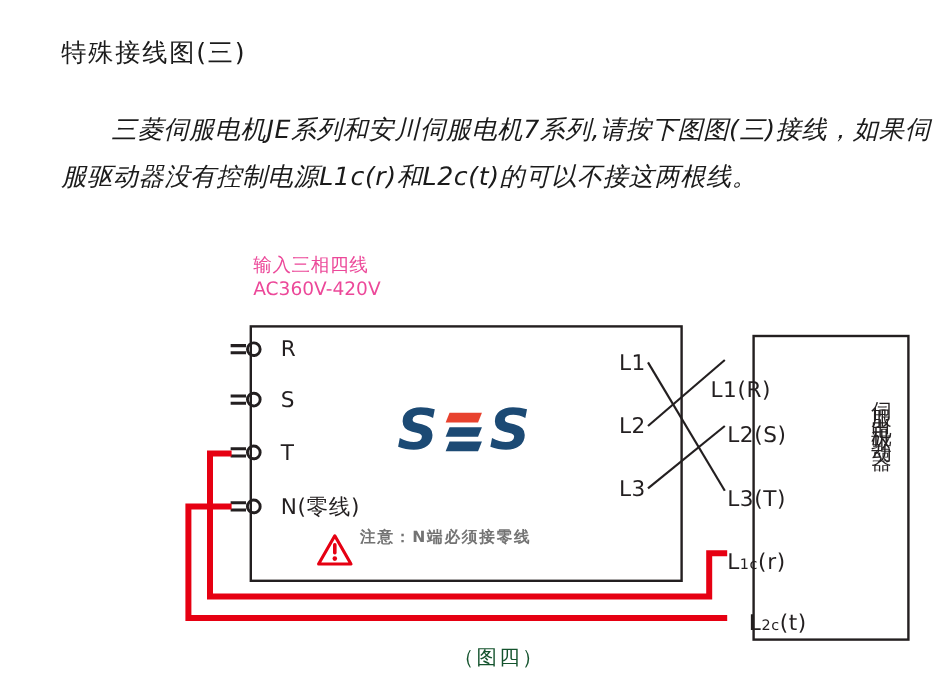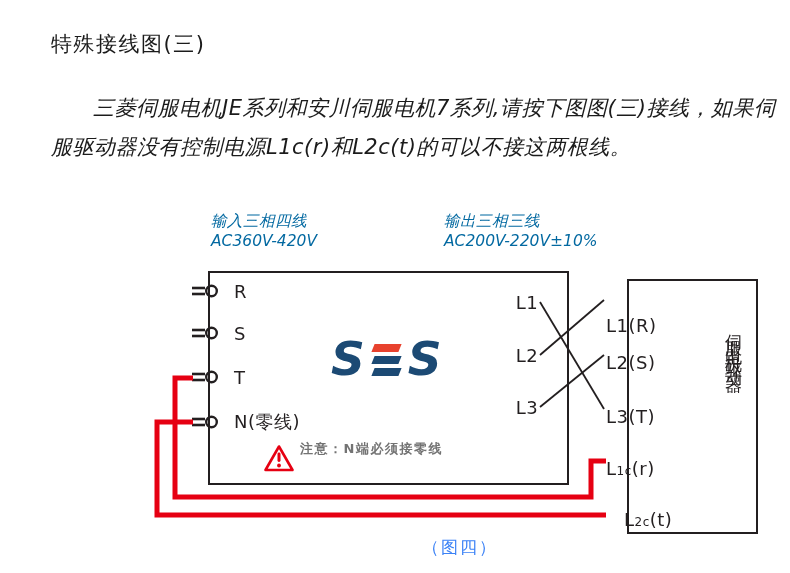--- a/index.html
+++ b/index.html
@@ -8,21 +8,21 @@
     font-family:"DejaVu Sans","Liberation Sans",sans-serif;color:#231f20;
   }
   .abs{position:absolute;margin-left:24px;}
   .page-title{
     left:27px;top:30px;font-size:21px;font-weight:500;letter-spacing:1.5px;color:#1b1b1b;
   }
   .intro{
     left:27px;top:89px;width:744px;font-size:21px;line-height:39px;
     text-indent:2em;color:#1b1b1b;letter-spacing:0.5px;font-style:italic;
   }
-  .io-label{font-size:15.5px;line-height:19.5px;color:#0369a1;letter-spacing:0.5px;font-style:italic;}
+  .io-label{font-size:15.5px;line-height:19.5px;color:#ec4899;letter-spacing:0.5px;}
   .io-label .v{letter-spacing:0;}
   .input-label{left:187px;top:212px;}
   .output-label{left:420px;top:212px;}
 
   .box{border:2px solid #231f20;background:#ffffff;z-index:1;}
   .power-box{left:184px;top:271px;width:357px;height:210px;}
   .drive-box{left:603px;top:279px;width:127px;height:251px;}
 
   .trow{position:absolute;display:flex;align-items:center;height:20px;z-index:2;}
   .trow .tlabel{font-size:18px;letter-spacing:0.5px;white-space:nowrap;}
@@ -45,43 +45,39 @@
   .warning-text{color:#737373;}
   .warning-cn{font-size:13px;font-weight:bold;letter-spacing:1.5px;line-height:15px;}
   .warning-en{font-size:12.5px;line-height:15px;margin-top:1px;letter-spacing:0.2px;}
   .warning-tri{margin-top:3px;}
 
   .side-label{
     left:699px;top:321px;height:172px;writing-mode:vertical-rl;text-orientation:upright;
     font-size:17px;letter-spacing:7px;color:#231f20;z-index:2;
   }
   .caption{
-    left:354px;top:536px;width:120px;text-align:right;font-size:17px;color:#3b82f6;
+    left:354px;top:536px;width:120px;text-align:left;font-size:17px;color:#14532d;
     font-family:"DejaVu Serif","Liberation Serif",serif;letter-spacing:2px;
   }
   svg.overlay{position:absolute;left:0;top:0;z-index:3;pointer-events:none;}
 </style>
 </head>
 <body>
 
 <div class="page">
 
   <div class="abs page-title">特殊接线图(三)</div>
 
   <div class="abs intro">三菱伺服电机JE系列和安川伺服电机7系列,请按下图图(三)接线，如果伺服驱动器没有控制电源L1c(r)和L2c(t)的可以不接这两根线。</div>
 
   <div class="abs io-label input-label">
     <div>输入三相四线</div>
     <div class="v">AC360V-420V</div>
   </div>
 
-  <div class="abs io-label output-label">
-    <div>输出三相三线</div>
-    <div class="v">AC200V-220V±10%</div>
-  </div>
 
   <div class="abs box power-box"></div>
 
   <div class="trow gap14" style="left:192px;top:281px;">
     <svg class="term-svg" width="28" height="16" viewBox="0 0 28 16">
       <line x1="0" y1="5" x2="13" y2="5" stroke="#231f20" stroke-width="2.6"></line>
       <line x1="0" y1="11" x2="13" y2="11" stroke="#231f20" stroke-width="2.6"></line>
       <circle cx="19.5" cy="8" r="5.3" fill="none" stroke="#231f20" stroke-width="2.4"></circle>
     </svg>
     <span class="tlabel">R</span>
@@ -152,21 +148,21 @@
       <rect x="13.5" y="8.5" width="3" height="9.5" rx="1.4" fill="#e60012"></rect>
       <circle cx="15" cy="21.5" r="1.9" fill="#e60012"></circle>
     </svg>
     <div class="warning-text">
       <div class="warning-cn">注意：N端必须接零线</div>
     </div>
   </div>
 
   <div class="abs box drive-box"></div>
 
-  <div class="trow gap7" style="left:606px;top:290px;gap:25px;">
+  <div class="trow gap7" style="left:592px;top:290px;gap:25px;">
     <svg class="term-svg" width="28" height="16" viewBox="0 0 28 16">
       <line x1="0" y1="5" x2="13" y2="5" stroke="#231f20" stroke-width="2.6"></line>
       <line x1="0" y1="11" x2="13" y2="11" stroke="#231f20" stroke-width="2.6"></line>
       <circle cx="19.5" cy="8" r="5.3" fill="none" stroke="#231f20" stroke-width="2.4"></circle>
     </svg>
     <span class="tlabel"><span>L1</span><span class="sub"></span><span>(R)</span></span>
   </div>
   <div class="trow gap7" style="left:606px;top:345px;">
     <svg class="term-svg" width="28" height="16" viewBox="0 0 28 16">
       <line x1="0" y1="5" x2="13" y2="5" stroke="#231f20" stroke-width="2.6"></line>

